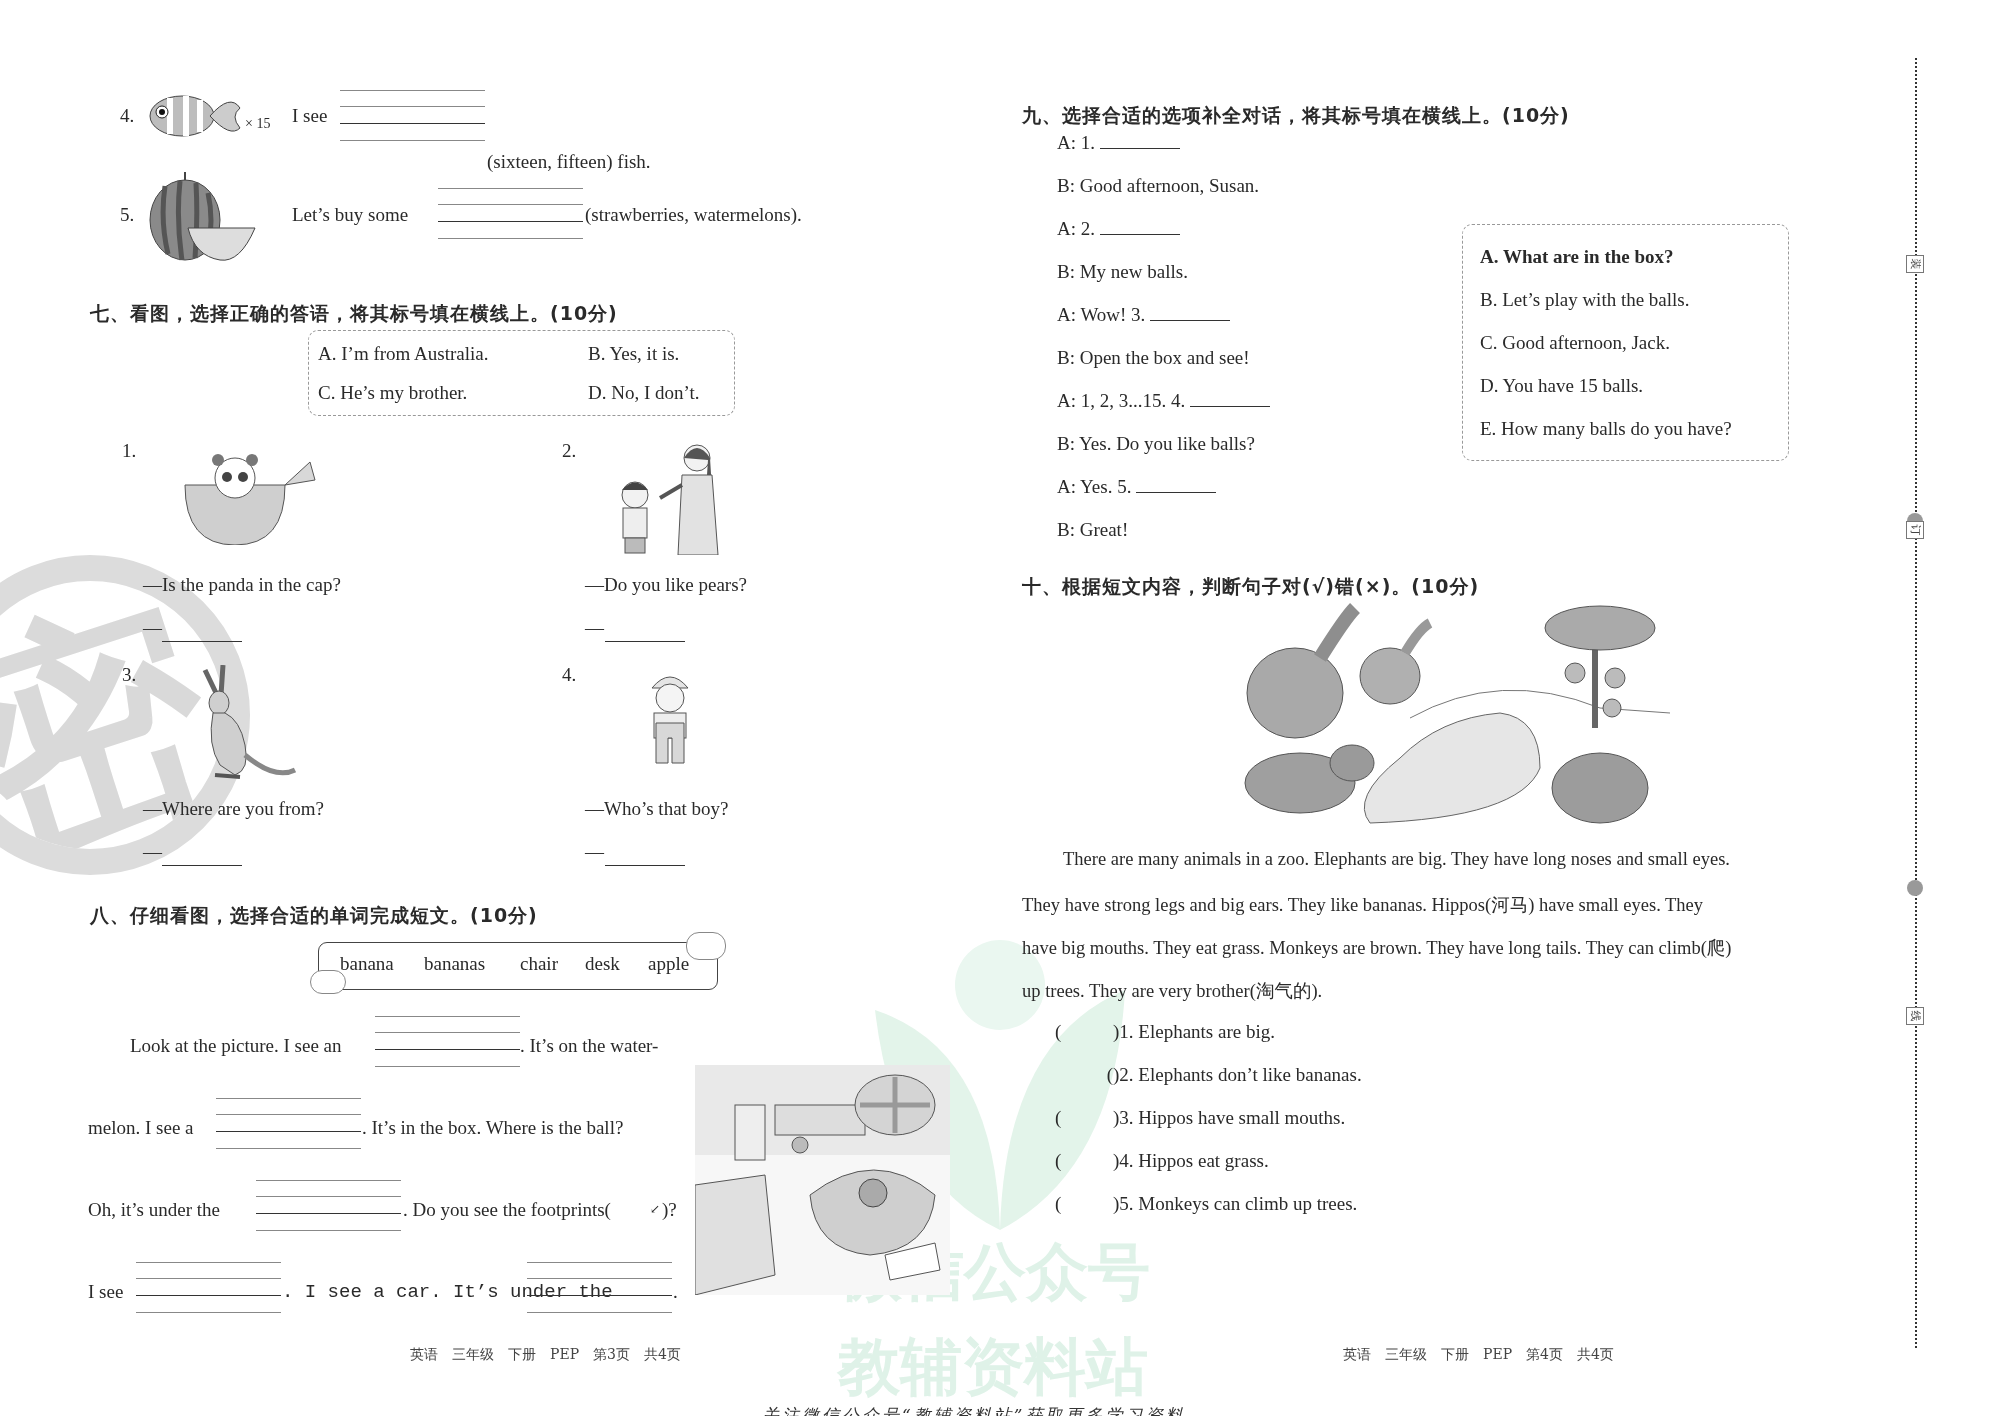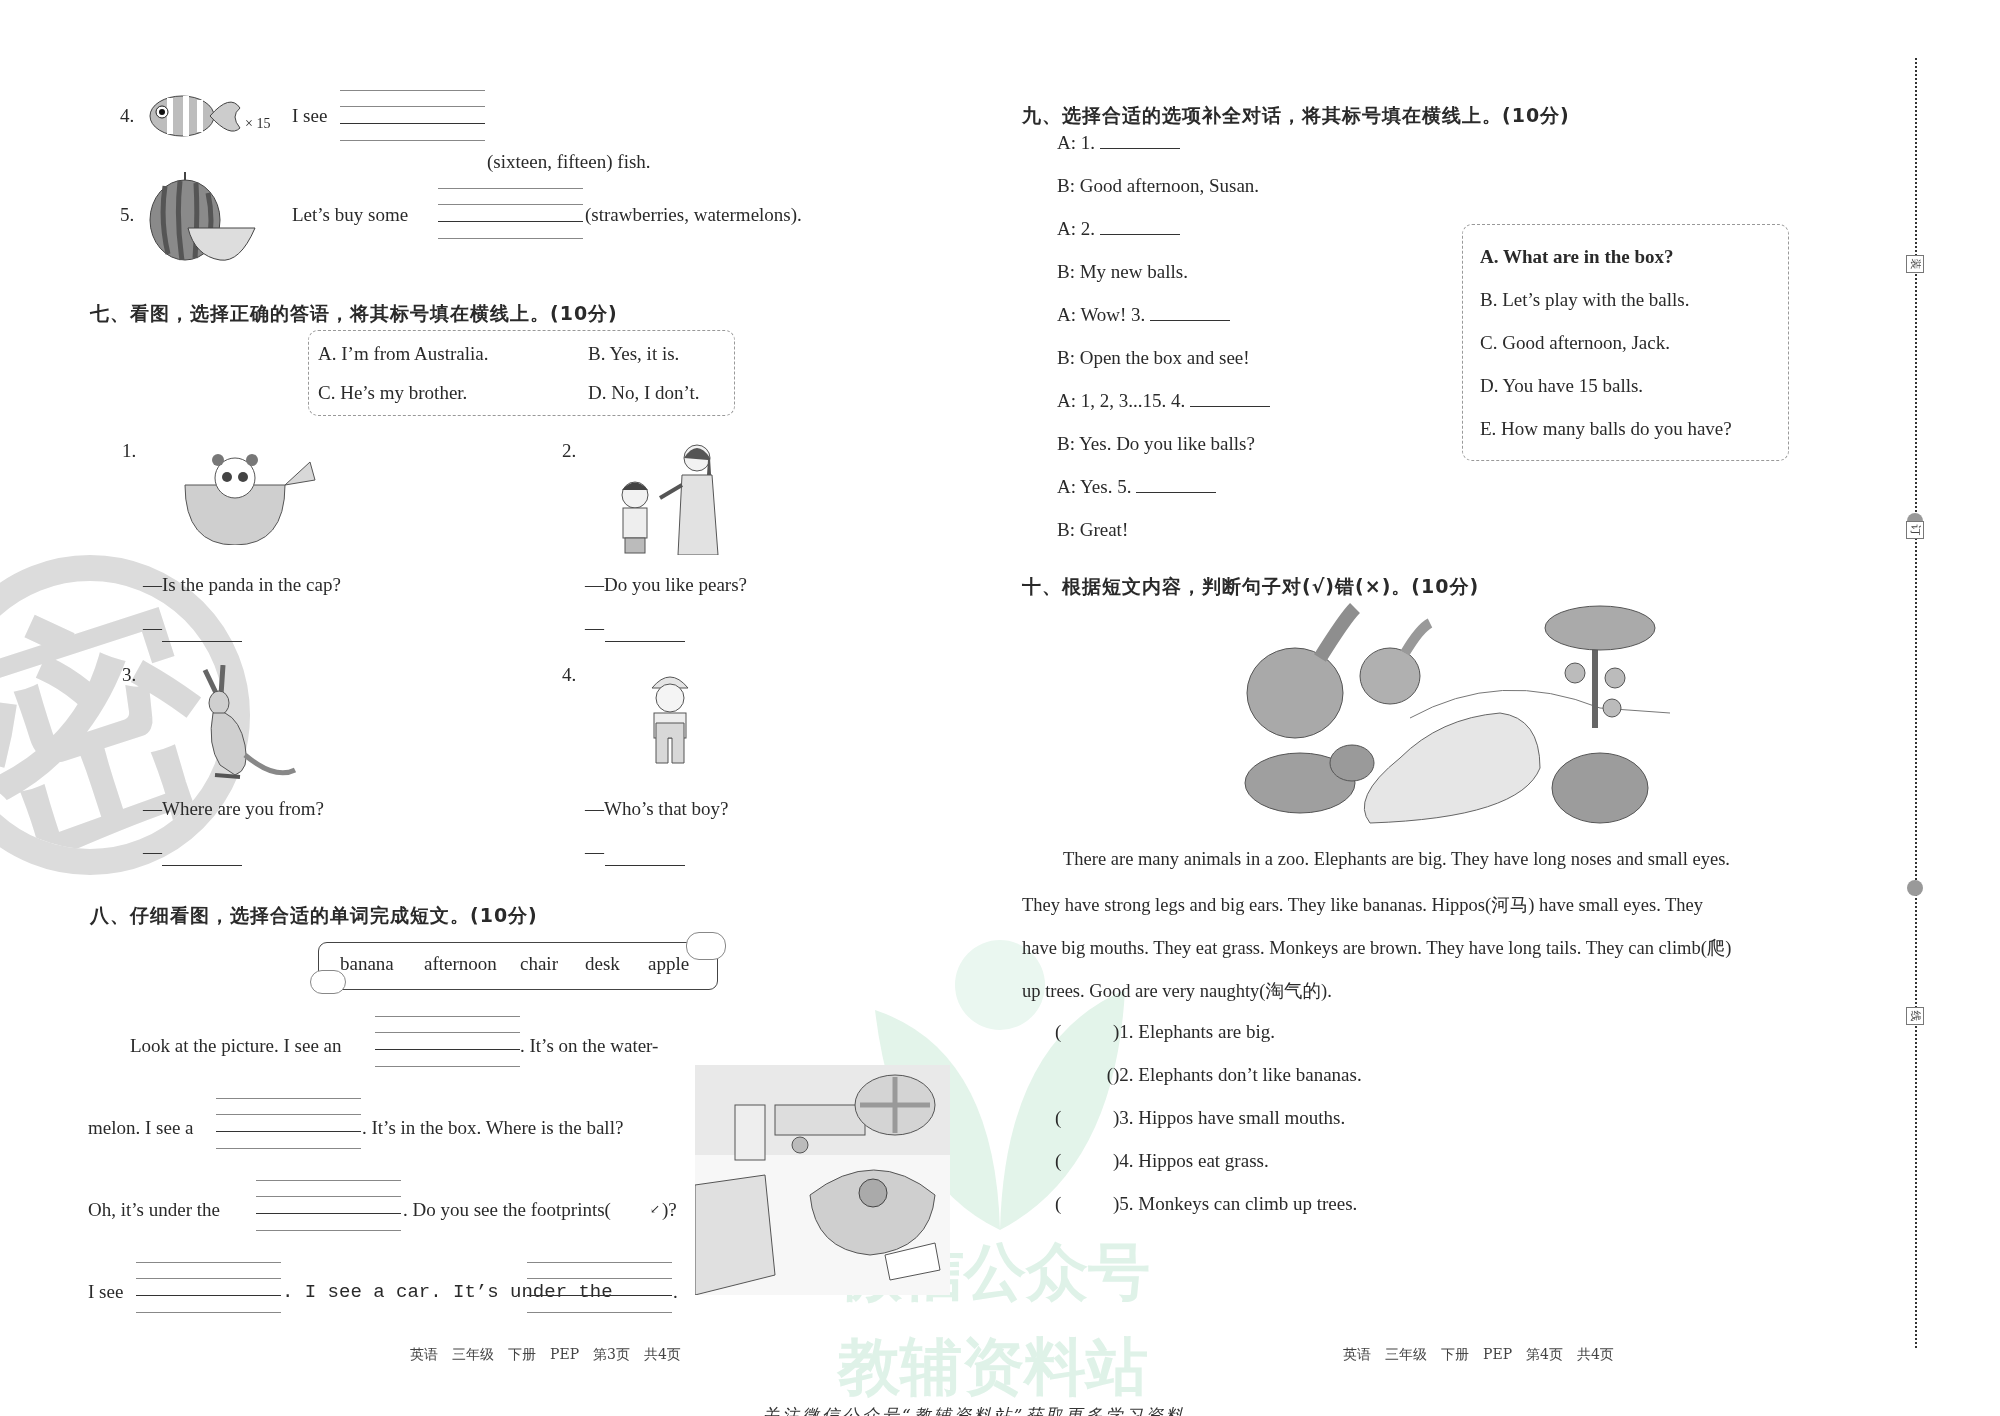--- a/index.html
+++ b/index.html
@@ -140,21 +140,21 @@
 </div>
 <div class="abs en" style="left:585px;top:798px;">—Who’s that boy?</div>
 <div class="abs en" style="left:585px;top:841px;">—</div>
 <div class="abs blank" style="left:605px;top:849px;width:80px;height:16px;"></div>
 
 <div class="abs cn-head" style="left:90px;top:887px;">八、仔细看图，选择合适的单词完成短文。(10分)</div>
 <div class="abs" style="left:318px;top:942px;width:398px;height:46px;border:1.5px solid #444;border-radius:9px;"></div>
 <div class="abs" style="left:310px;top:970px;width:34px;height:22px;border:1px solid #888;border-radius:12px;background:#fff;"></div>
 <div class="abs" style="left:686px;top:932px;width:38px;height:26px;border:1px solid #888;border-radius:13px;background:#fff;"></div>
 <div class="abs en" style="left:340px;top:953px;">banana</div>
-<div class="abs en" style="left:424px;top:953px;">afternoon</div>
+<div class="abs en" style="left:424px;top:953px;">bananas</div>
 <div class="abs en" style="left:520px;top:953px;">chair</div>
 <div class="abs en" style="left:585px;top:953px;">desk</div>
 <div class="abs en" style="left:648px;top:953px;">apple</div>
 
 <div class="abs en" style="left:130px;top:1035px;">Look at the picture. I see an</div>
 <div class="fourline" style="left:375px;top:1016px;">
   <span style="top:0"></span>
     <span style="top:16px"></span>
     <span class="base" style="top:33px"></span>
     <span style="top:50px"></span>
@@ -252,21 +252,21 @@
     <circle cx="335" cy="75" r="10" fill="#bbb" stroke="#555"></circle>
       <circle cx="375" cy="80" r="10" fill="#bbb" stroke="#555"></circle>
       <circle cx="372" cy="110" r="9" fill="#bbb" stroke="#555"></circle>
     <ellipse cx="360" cy="190" rx="48" ry="35" fill="#9c9c9c" stroke="#555"></ellipse>
   </svg>
 </div>
 
 <div class="abs en" style="left:1063px;top:849px;font-size:18.5px;">There are many animals in a zoo. Elephants are big. They have long noses and small eyes.</div>
 <div class="abs en" style="left:1022px;top:892px;font-size:18.5px;">They have strong legs and big ears. They like bananas. Hippos(河马) have small eyes. They</div>
 <div class="abs en" style="left:1022px;top:935px;font-size:18.5px;">have big mouths. They eat grass. Monkeys are brown. They have long tails. They can climb(爬)</div>
-<div class="abs en" style="left:1022px;top:978px;font-size:18.5px;">up trees. Good are very naughty(淘气的).</div>
+<div class="abs en" style="left:1022px;top:978px;font-size:18.5px;">up trees. They are very brother(淘气的).</div>
 
 <div class="abs en" style="left:1055px;top:1021px;"><span class="tf-par"><span>(</span></span><span>)</span><span>1. Elephants are big.</span></div>
 <div class="abs en" style="left:1055px;top:1064px;text-align:right;"><span class="tf-par"><span>(</span></span><span>)</span><span>2. Elephants don’t like bananas.</span></div>
 <div class="abs en" style="left:1055px;top:1107px;"><span class="tf-par"><span>(</span></span><span>)</span><span>3. Hippos have small mouths.</span></div>
 <div class="abs en" style="left:1055px;top:1150px;"><span class="tf-par"><span>(</span></span><span>)</span><span>4. Hippos eat grass.</span></div>
 <div class="abs en" style="left:1055px;top:1193px;"><span class="tf-par"><span>(</span></span><span>)</span><span>5. Monkeys can climb up trees.</span></div>
 
 <div class="abs footer" style="left:1343px;top:1346px;">英语　三年级　下册　PEP　第4页　共4页</div>
 
 <div class="abs" style="left:1915px;top:58px;width:0;height:1290px;border-left:2px dotted #333;"></div>

